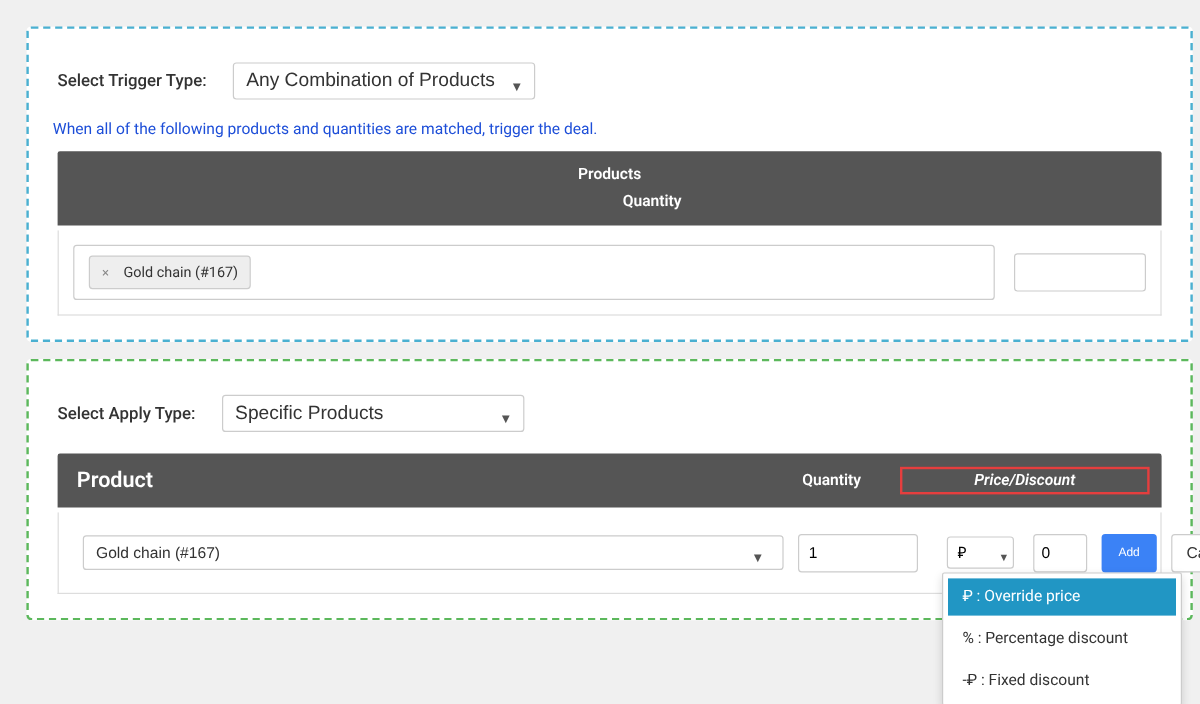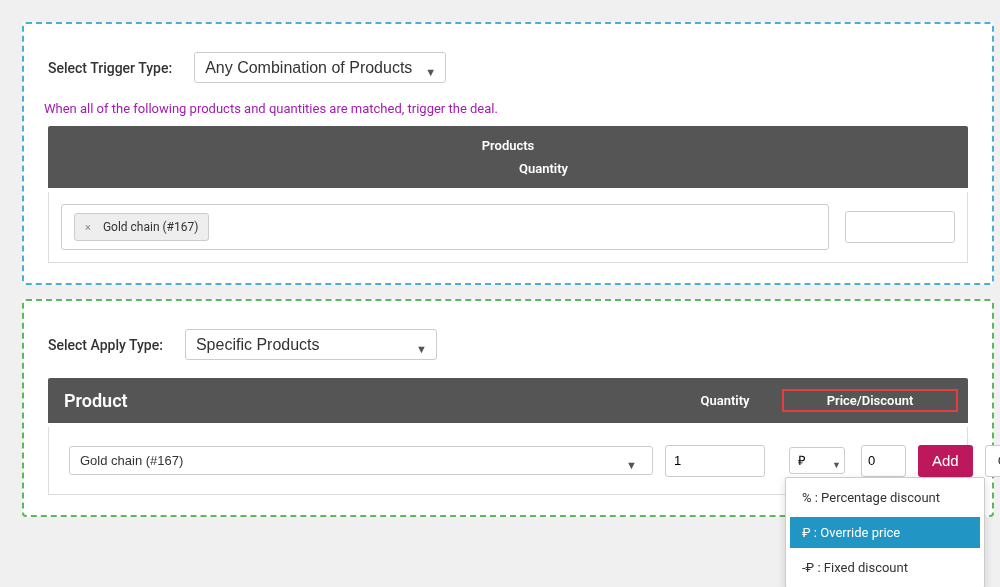--- a/index.html
+++ b/index.html
@@ -60,21 +60,21 @@
       right: 10px;
       top: 50%;
       transform: translateY(-50%);
       pointer-events: none;
       color: #555;
       font-size: 11px;
     }
 
     .description-text {
       font-size: 13px;
-      color: #a21caf;
+      color: #1d4ed8;
       margin-bottom: 10px;
     }
 
     .table-header {
       background: #555;
       color: #fff;
       display: flex;
       align-items: center;
       padding: 8px 12px;
       border-radius: 2px 2px 0 0;
@@ -137,27 +137,28 @@
       color: #fff;
       display: flex;
       align-items: center;
       padding: 8px 12px;
       border-radius: 2px 2px 0 0;
     }
 
     .th-product { flex: 1; font-weight: 600; font-size: 18px; }
     .th-qty2 { width: 110px; font-weight: 600; font-size: 13px; text-align: center; }
     .th-price-discount {
-      width: 176px;
+      width: 208px;
       font-weight: 600;
       font-size: 13px;
       text-align: center;
       border: 2px solid #e53e3e;
       padding: 2px 8px;
       margin: -2px;
+      font-style: italic;
     }
 
     .table-body-row {
       border: 1px solid #ddd;
       border-top: none;
       padding: 8px 12px;
       display: flex;
       align-items: center;
       gap: 8px;
     }
@@ -216,26 +217,26 @@
     .discount-input {
       width: 45px;
       border: 1px solid #ccc;
       border-radius: 3px;
       padding: 5px 6px;
       font-size: 13px;
       height: 32px;
     }
 
     .btn-add {
-      background: #be185d;
+      background: #3b82f6;
       color: #fff;
       border: none;
       border-radius: 3px;
       padding: 6px 14px;
-      font-size: 15px;
+      font-size: 10px;
       cursor: pointer;
       height: 32px;
     }
 
     .btn-cancel {
       background: #fff;
       color: #333;
       border: 1px solid #ccc;
       border-radius: 3px;
       padding: 6px 12px;
@@ -357,21 +358,21 @@
             <option>-₽</option>
           </select>
           <span class="select-chevron" style="right:4px; font-size:9px;">▼</span>
         </div>
         <input class="discount-input" type="text" value="0" style="">
 
         <button class="btn-add">Add</button>
         <button class="btn-cancel">Cancel</button>
 
         <div class="dropdown-overlay">
+          <div class="dropdown-item active">₽ : Override price</div>
           <div class="dropdown-item">% : Percentage discount</div>
-          <div class="dropdown-item active">₽ : Override price</div>
           <div class="dropdown-item">-₽ : Fixed discount</div>
         </div>
       </div>
     </div>
 
   </div>
 </div>
 
 </body></html>

